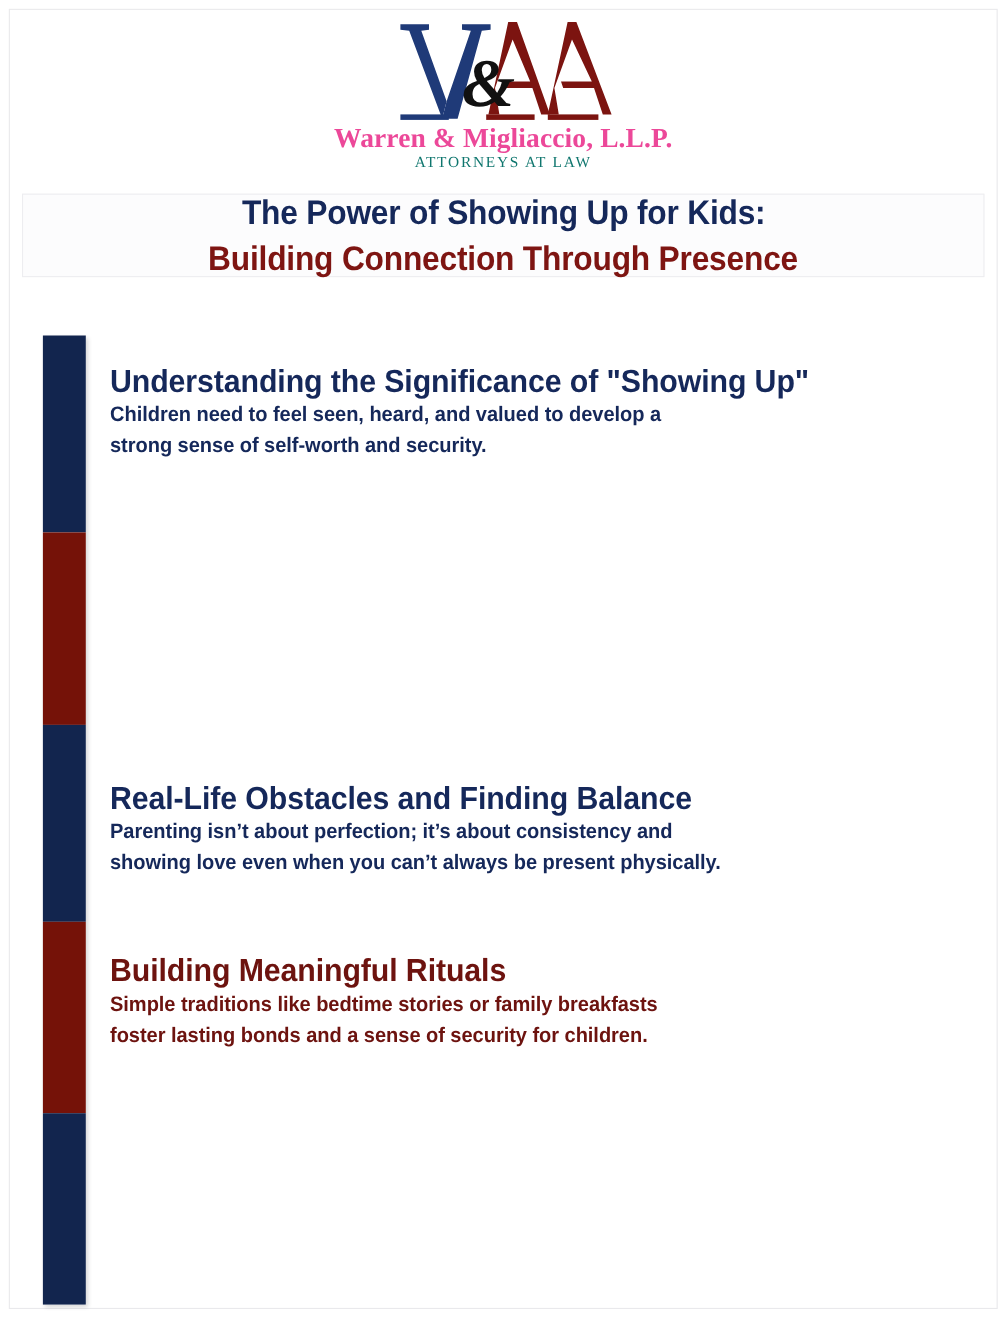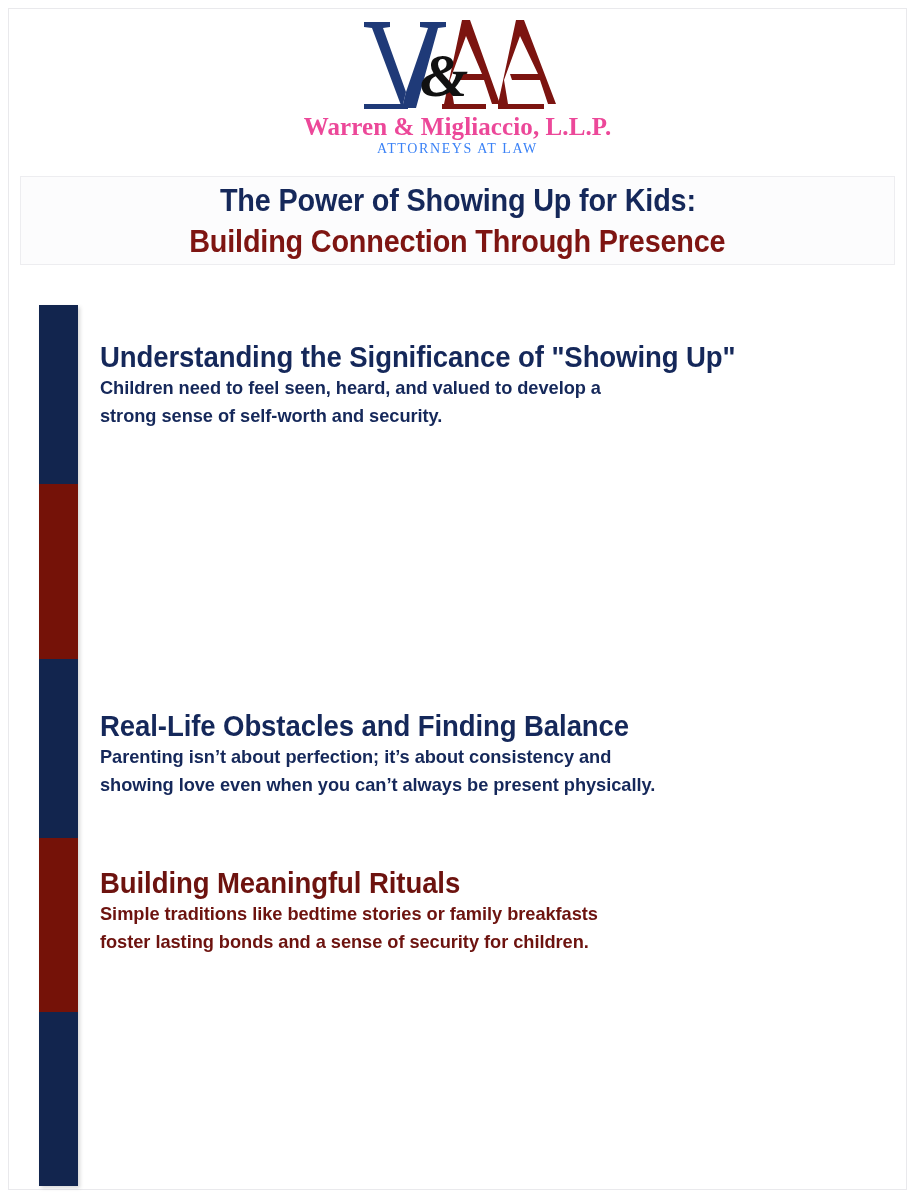--- a/index.html
+++ b/index.html
@@ -54,33 +54,33 @@
     font-size: 25px;
     color: #ec4899;
     letter-spacing: 0.1px;
     margin-top: 2px;
     line-height: 1.05;
     white-space: nowrap;
   }
   .logo-tagline {
     font-family: "Liberation Serif", "DejaVu Serif", serif;
     font-size: 14px;
-    color: #3b82f6;
+    color: #0f766e;
     letter-spacing: 1.6px;
     margin-top: 1px;
     white-space: nowrap;
   }
 
   
   .title-card {
     position: absolute;
     left: 20px;
     top: 176px;
     width: 875px;
-    height: 89px;
+    height: 76px;
     background: #fcfcfd;
     border: 1px solid #ededf0;
     box-sizing: border-box;
     display: flex;
     flex-direction: column;
     align-items: center;
     justify-content: center;
   }
   .title-line1,
   .title-line2 {
@@ -171,21 +171,21 @@
   </div>
 
   <div class="rail" id="rail" style="top: 305px; height: 881px;">
       <div class="rail-seg" style="height: 179px; background: rgb(18, 37, 78);"></div>
       <div class="rail-seg" style="height: 175px; background: rgb(117, 18, 8);"></div>
       <div class="rail-seg" style="height: 179px; background: rgb(18, 37, 78);"></div>
       <div class="rail-seg" style="height: 174px; background: rgb(117, 18, 8);"></div>
       <div class="rail-seg" style="height: 174px; background: rgb(18, 37, 78);"></div>
     </div>
 
-  <div class="section navy" id="sec0" style="top: 340px;">
+  <div class="section navy" id="sec0" style="top: 330px;">
     <div class="section-heading">Understanding the Significance of "Showing Up"</div>
     <div class="section-body">Children need to feel seen, heard, and valued to develop a
 strong sense of self-worth and security.</div>
   </div>
 
 
   <div class="section navy" id="sec2" style="top: 693px; margin-top: 16px;">
     <div class="section-heading">Real-Life Obstacles and Finding Balance</div>
     <div class="section-body">Parenting isn’t about perfection; it’s about consistency and
 showing love even when you can’t always be present physically.</div>

